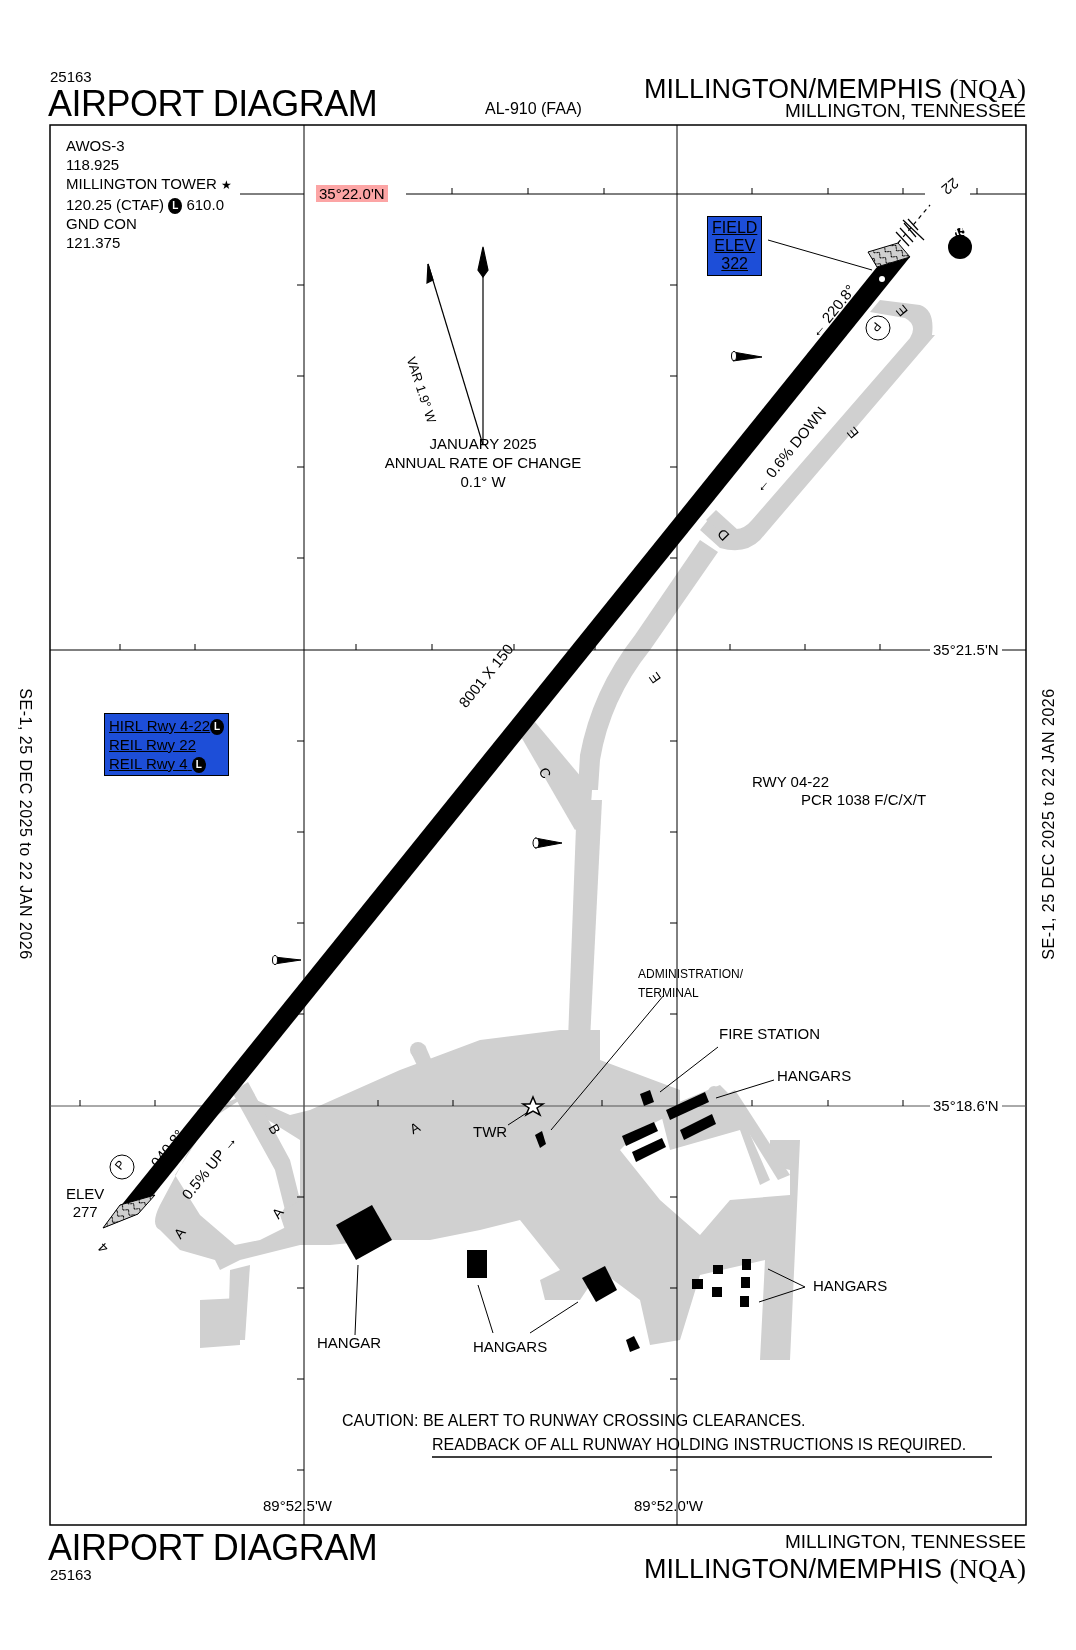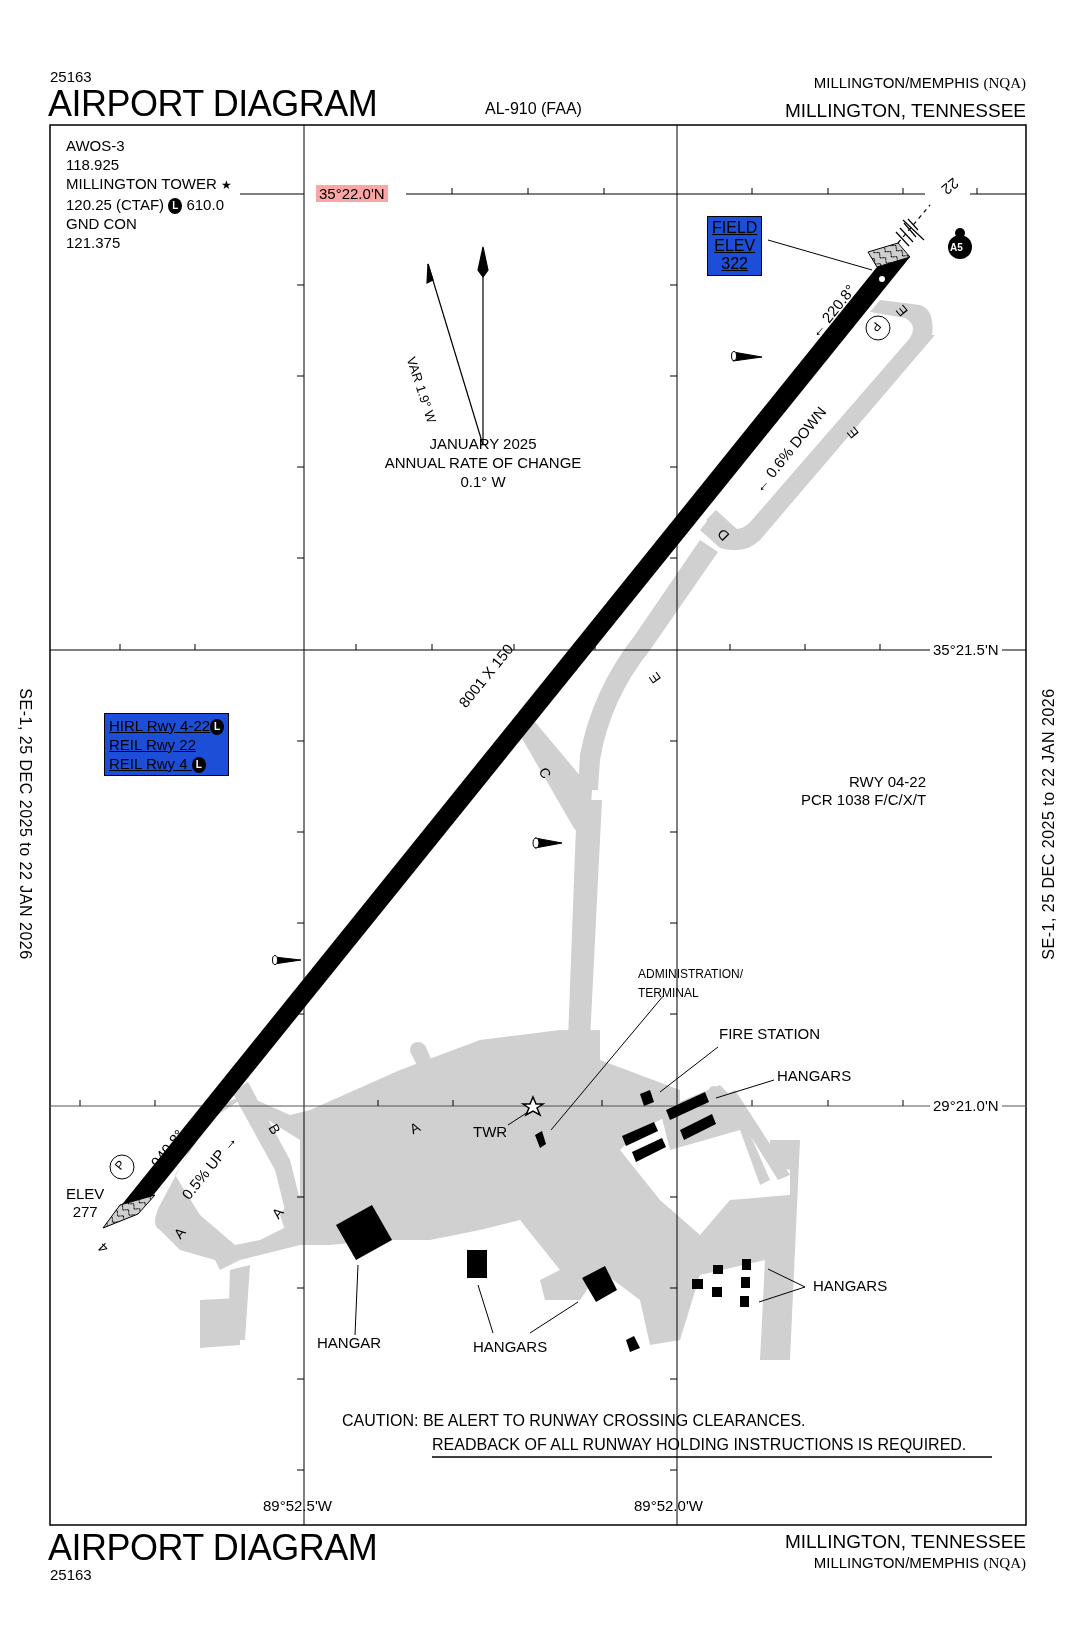--- a/index.html
+++ b/index.html
@@ -1,21 +1,21 @@
 <!DOCTYPE html>
 <html><head>
 <meta charset="utf-8">
 <style>
   html, body { margin:0; padding:0; background:#ffffff; }
   body { width:1076px; height:1650px; position:relative; overflow:hidden;
          font-family:"Liberation Sans", "DejaVu Sans", sans-serif; color:#000; }
   .abs { position:absolute; white-space:nowrap; }
   .hdr-num { font-size:15px; }
   .hdr-title { font-size:36px; letter-spacing:-0.5px; line-height:36px; }
-  .hdr-name { font-size:15px; text-align:right; }
+  .hdr-name { font-size:27px; text-align:right; }
   .hdr-city { font-size:19px; text-align:right; }
   .serif { font-family:"Liberation Serif", "DejaVu Serif", serif; }
   .lbl { font-size:15px; line-height:18px; }
   .box { border:1.5px solid #000; background:#1d4ed8; padding:2px 4px;text-decoration:underline; }
   .vert { transform-origin:center center; font-size:16px;
           font-family:"Liberation Sans", sans-serif; letter-spacing:0.5px; }
   svg { position:absolute; left:0; top:0; }
   .Lcirc { display:inline-block; width:14px; height:16px; border-radius:50%; background:#000; color:#fff;
            font-size:10px; line-height:16px; text-align:center; vertical-align:middle; font-weight:bold; }
 </style>
@@ -218,21 +218,21 @@
   <div>AWOS-3</div>
   <div>118.925</div>
   <div><span>MILLINGTON TOWER</span> <span style="font-size:12px;">★</span></div>
   <div><span>120.25 (CTAF)</span> <span class="Lcirc">L</span> <span>610.0</span></div>
   <div>GND CON</div>
   <div>121.375</div>
 </div>
 
 <div class="abs" style="left:316px;top:185px;font-size:15px;background:#fca5a5;padding:0 3px;">35°22.0'N</div>
 <div class="abs" style="left:930px;top:641px;font-size:15px;background:#fff;padding:0 3px;">35°21.5'N</div>
-<div class="abs" style="left:930px;top:1097px;font-size:15px;background:#fff;padding:0 3px;">29°21.0'N</div>
+<div class="abs" style="left:930px;top:1097px;font-size:15px;background:#fff;padding:0 3px;">35°18.6'N</div>
 <div class="abs" style="left:263px;top:1497px;font-size:15px;">89°52.5'W</div>
 <div class="abs" style="left:634px;top:1497px;font-size:15px;">89°52.0'W</div>
 
 <div class="abs" style="left:418px;top:355px;font-size:13px;transform:rotate(72deg);transform-origin:left top;">VAR 1.9° W</div>
 <div class="abs" style="left:383px;top:434px;width:200px;text-align:center;font-size:15px;line-height:19px;">
   <div>JANUARY 2025</div>
   <div>ANNUAL RATE OF CHANGE</div>
   <div>0.1° W</div>
 </div>
 
@@ -246,25 +246,25 @@
   <div>277</div>
 </div>
 
 <div class="abs" style="left:455px;top:700px;font-size:15px;transform:rotate(-51deg);transform-origin:left top;">8001 X 150</div>
 <div class="abs" style="left:806px;top:330px;font-size:15px;transform:rotate(-51deg);transform-origin:left top;">← <span>220.8°</span></div>
 <div class="abs" style="left:750px;top:485px;font-size:15px;transform:rotate(-51deg);transform-origin:left top;">← <span>0.6% DOWN</span></div>
 <div class="abs" style="left:147px;top:1160px;font-size:15px;transform:rotate(-51deg);transform-origin:left top;"><span>040.8°</span> →</div>
 <div class="abs" style="left:178px;top:1192px;font-size:15px;transform:rotate(-51deg);transform-origin:left top;"><span>0.5% UP</span> →</div>
 <div class="abs" style="left:99px;top:1240px;font-size:14px;transform:rotate(-135deg);">4</div>
 <div class="abs" style="left:942px;top:178px;font-size:15px;transform:rotate(140deg);">22</div>
-<div class="abs" style="left:950px;top:242px;font-size:10px;color:#fff;font-weight:bold;">A5</div>
+<div class="abs" style="left:950px;top:223px;font-size:13px;color:#fff;font-weight:bold;">A5</div>
 <div class="abs" style="left:116px;top:1158px;font-size:12px;transform:rotate(-51deg);">P</div>
 <div class="abs" style="left:872px;top:320px;font-size:12px;transform:rotate(129deg);">P</div>
 
-<div class="abs" style="left:752px;top:773px;font-size:15px;line-height:18px;text-align:right;">
+<div class="abs" style="left:752px;top:773px;font-size:15px;line-height:18px;">
   <div>RWY 04-22</div>
   <div style="padding-left:49px;">PCR 1038 F/C/X/T</div>
 </div>
 
 <div class="abs box" style="left:104px;top:713px;font-size:15px;line-height:19px;">
   <div><span>HIRL Rwy 4-22</span><span class="Lcirc">L</span></div>
   <div>REIL Rwy 22</div>
   <div><span>REIL Rwy 4</span> <span class="Lcirc">L</span></div>
 </div>
 

